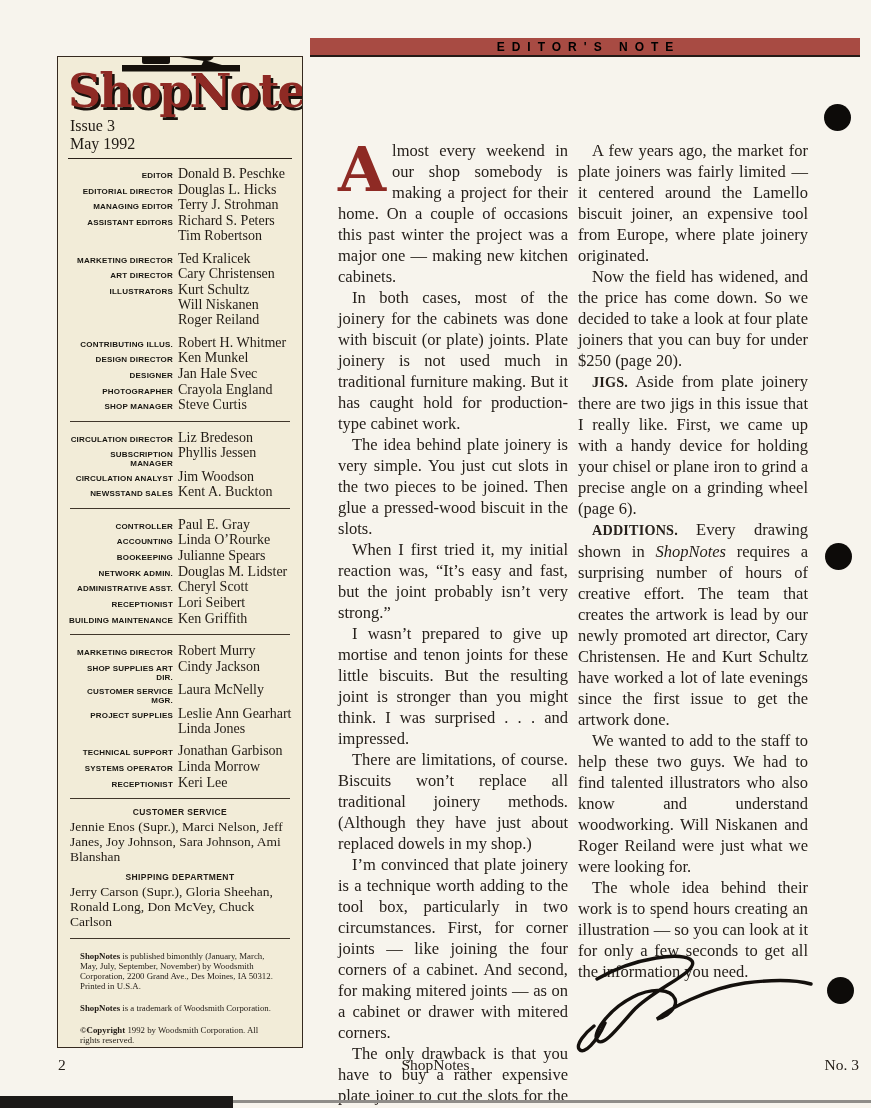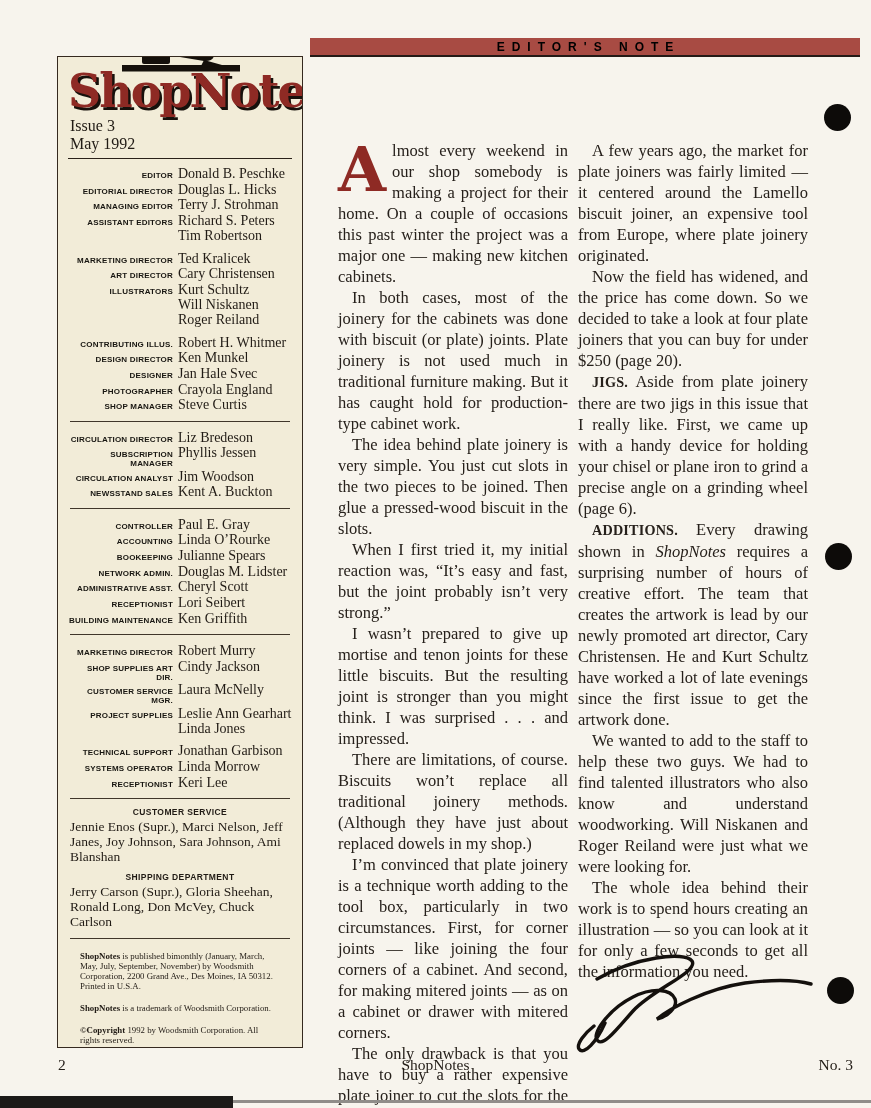--- a/index.html
+++ b/index.html
@@ -77,21 +77,21 @@
   }
   .lead{font-weight:bold;font-size:0.86em;letter-spacing:0.2px}
   .i{font-style:italic}
 
   .signature{position:absolute;left:575px;top:945px;width:245px;height:120px}
 
   
   .footer{position:absolute;left:0;top:1056px;width:871px;height:22px;font-size:15.5px}
   .f-left{position:absolute;left:58px}
   .f-center{position:absolute;left:50%;transform:translateX(-50%)}
-  .f-right{position:absolute;right:18px}
+  .f-right{position:absolute;right:12px}
 
   
   .dot{position:absolute;width:27px;height:27px;border-radius:50%;background:#0d0b09}
   .dot1{left:824px;top:104px}
   .dot2{left:825px;top:543px}
   .dot3{left:827px;top:977px}
   .scan-line{position:absolute;left:0;top:1100px;width:871px;height:3px;background:#8f8d89}
   .scan-bar{position:absolute;left:0;top:1096px;width:233px;height:12px;background:#1c1a18}
 </style>
 </head>

